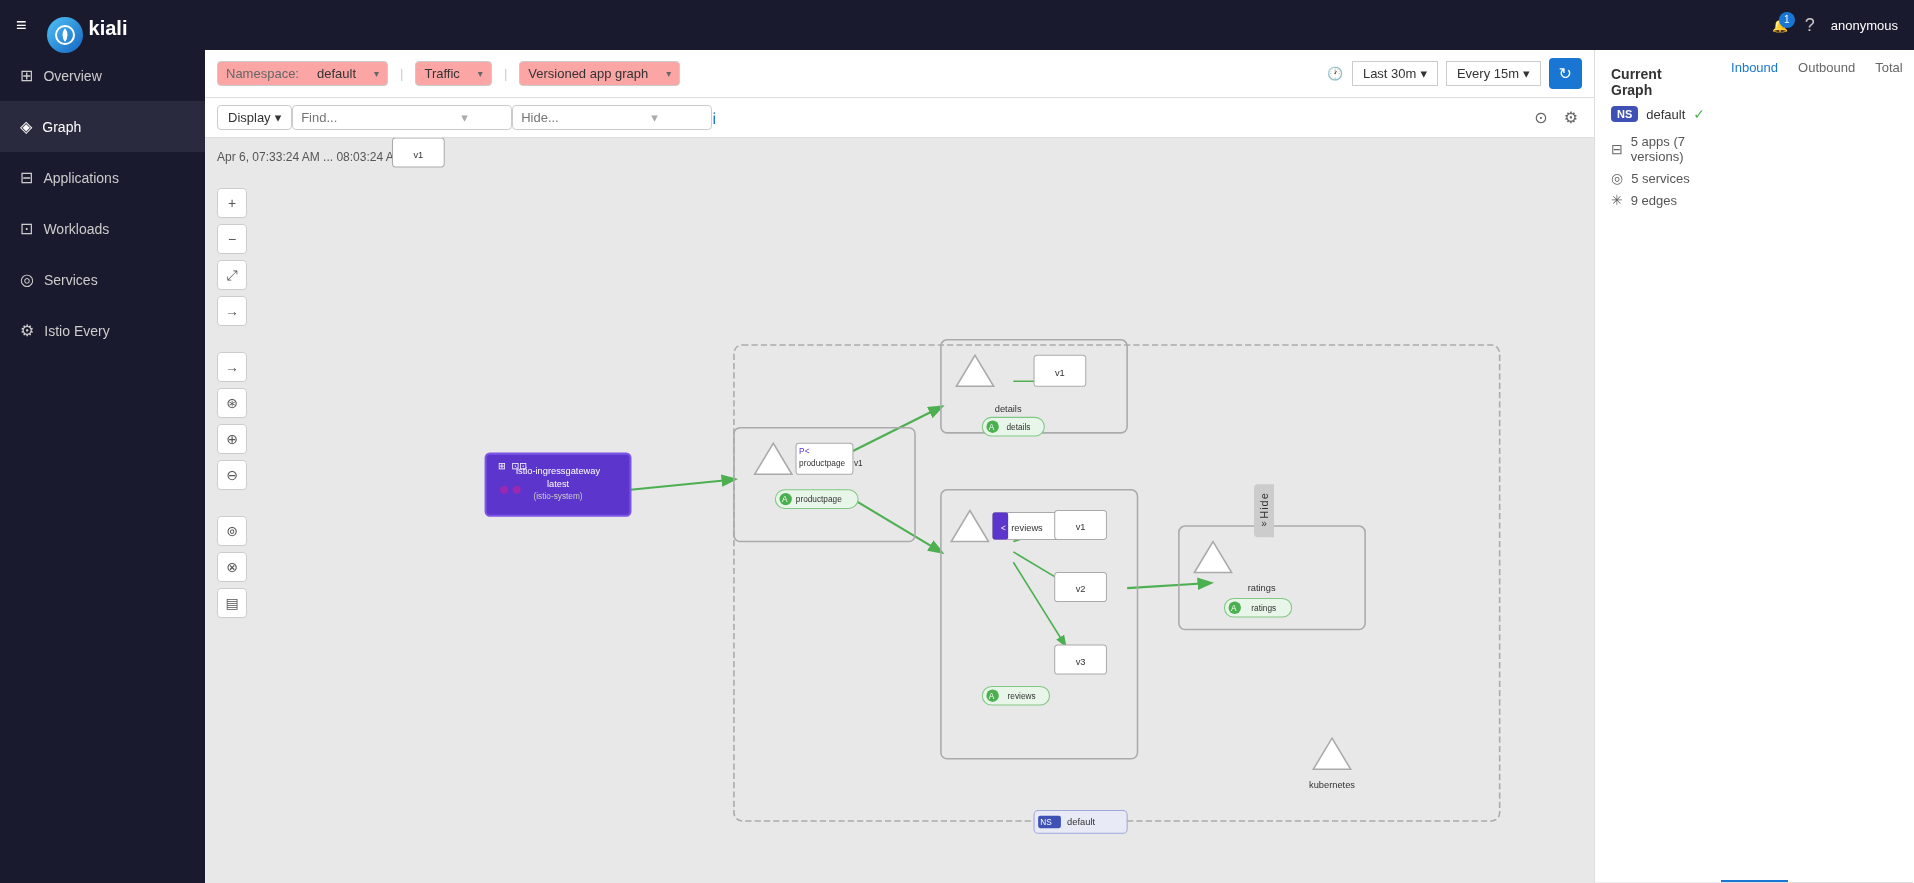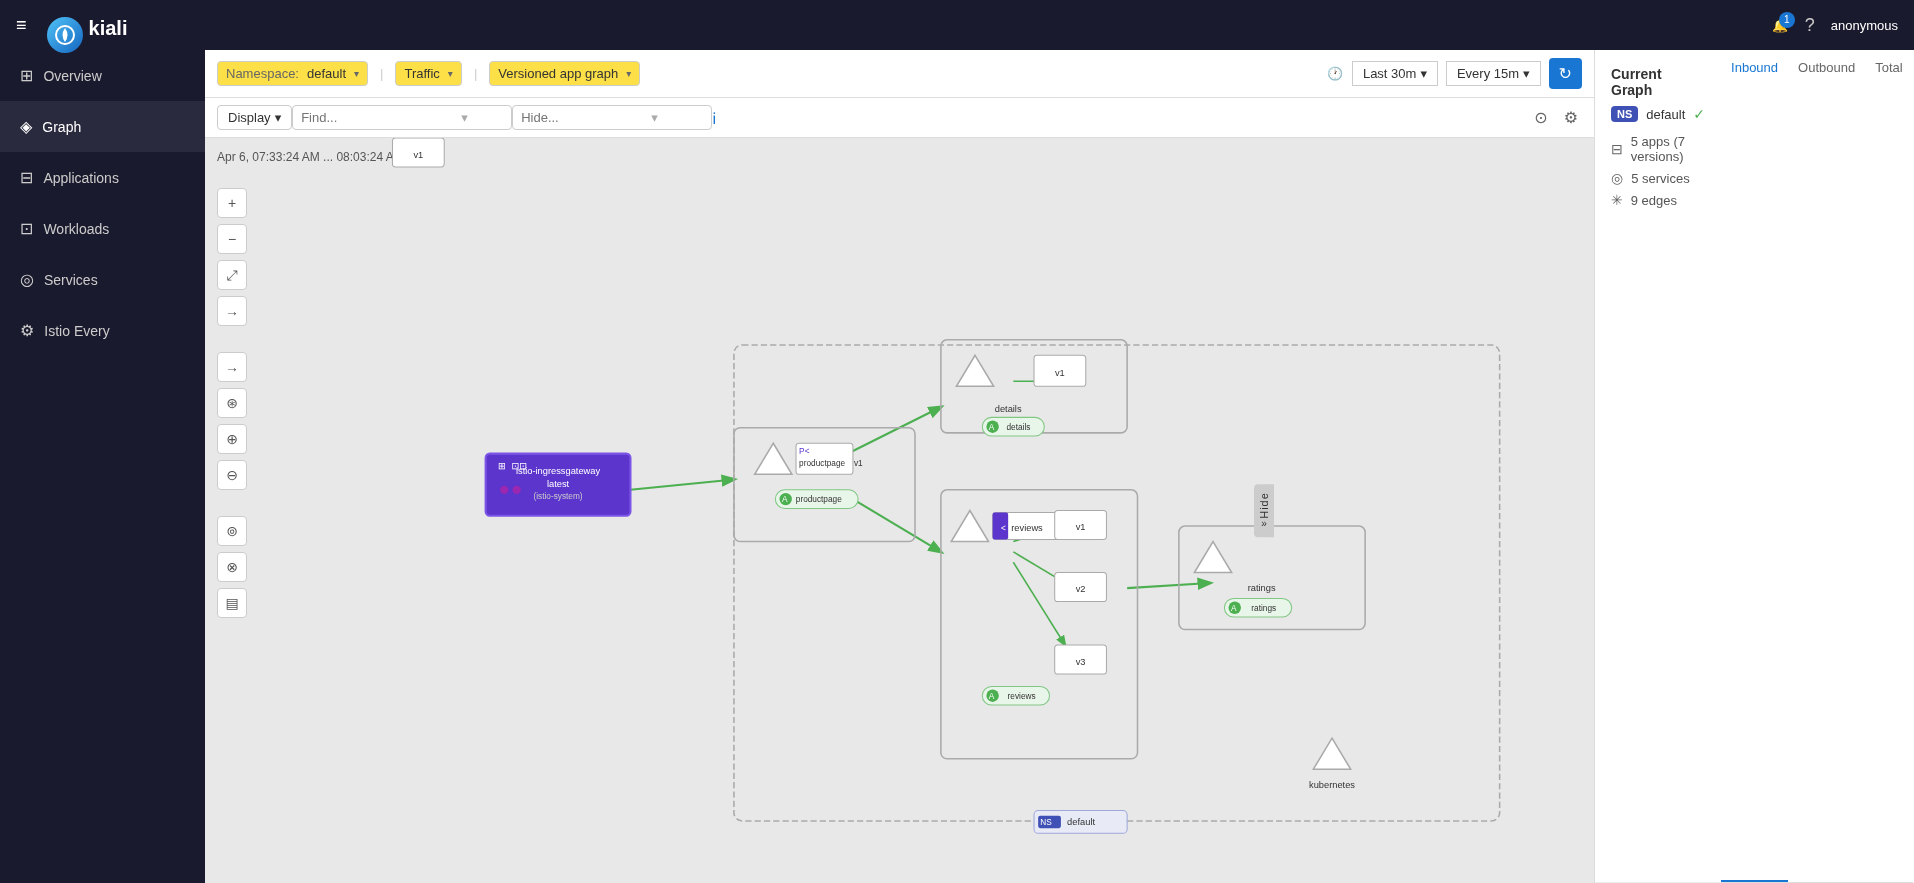--- a/index.html
+++ b/index.html
@@ -50,22 +50,22 @@
     .graph-area {
       flex: 1; display: flex; flex-direction: column; background: #f0f0f0; overflow: hidden;
     }
 
     
     .toolbar {
       display: flex; align-items: center; background: #fff; padding: 8px 12px; gap: 8px;
       border-bottom: 1px solid #ddd; flex-wrap: wrap;
     }
     .toolbar-dropdown {
-      display: flex; align-items: center; gap: 8px; border: 1px solid #ccc;
-      border-radius: 4px; padding: 4px 8px; cursor: pointer; background: #fde047; font-size: 13px;
+      display: flex; align-items: center; gap: 18px; border: 1px solid #ccc;
+      border-radius: 4px; padding: 4px 8px; cursor: pointer; background: #fca5a5; font-size: 13px;
     }
     .toolbar-dropdown .label { color: #666; }
     .toolbar-dropdown .value { color: #333; font-weight: 500; }
     .toolbar-dropdown .chevron { color: #666; font-size: 10px; }
     .toolbar-sep { color: #ccc; padding: 0 4px; }
     .toolbar-right { margin-left: auto; display: flex; align-items: center; gap: 8px; }
     .time-dropdown {
       display: flex; align-items: center; gap: 4px; border: 1px solid #ccc;
       border-radius: 0; padding: 4px 10px; cursor: pointer; background: #fff; font-size: 13px;
     }

